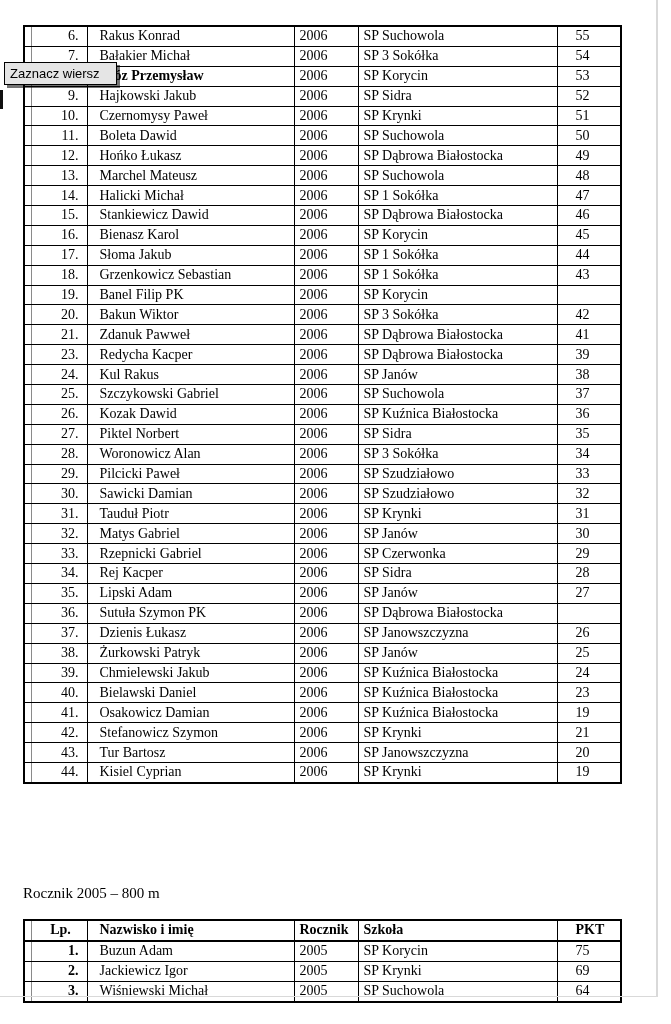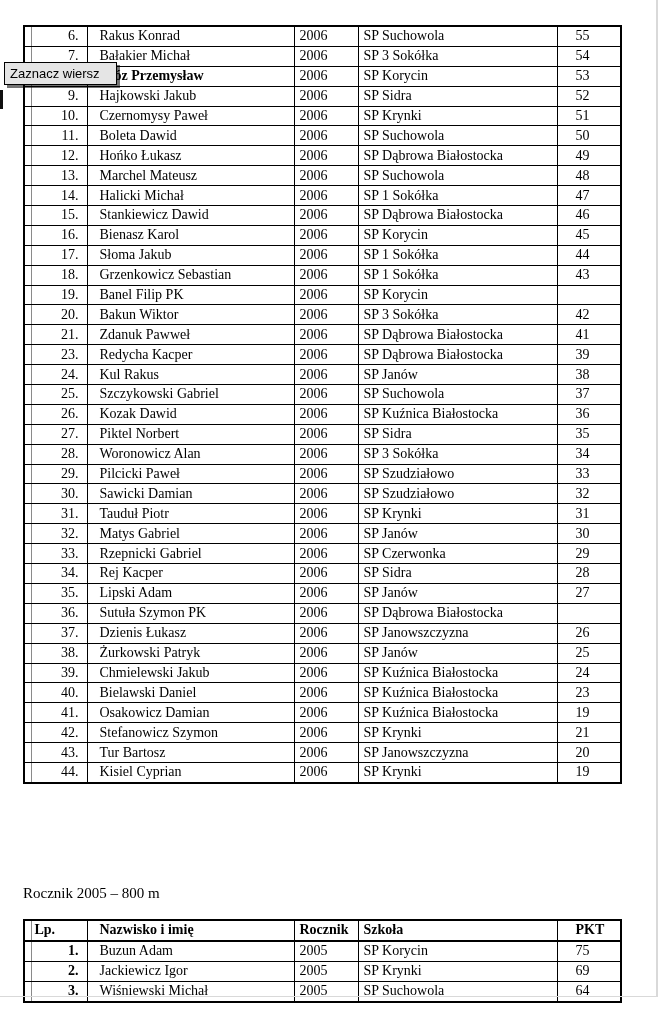--- a/index.html
+++ b/index.html
@@ -39,21 +39,21 @@
   .doc-table .c-sliver { border-right: 1px solid #8a8a8a; }
   .doc-table .c-lp     { text-align: right; padding-right: 8px; }
   .doc-table .c-name   { text-align: left;  padding-left: 12px; }
   .doc-table .c-year   { text-align: left;  padding-left: 5px; }
   .doc-table .c-school { text-align: left;  padding-left: 5px; }
   .doc-table .c-pkt    { text-align: left;  padding-left: 18px; }
 
   #table1 { left: 23px; top: 25px; }
   #table2 { left: 23px; top: 919px; }
   #table2 thead th { font-weight: bold; text-align: left; border-bottom: 2px solid #000; }
-  #table2 thead th.c-lp { text-align: left; padding-left: 3px; padding-right: 0; }
+  #table2 thead th.c-lp { text-align: center; padding-left: 3px; padding-right: 0; }
   #table2 tbody td.c-lp { font-weight: bold; }
 
   .section-heading {
     position: absolute;
     left: 23px; top: 885px;
     font-family: "Liberation Serif", serif;
     font-size: 15px;
     font-weight: normal;
   }
 

